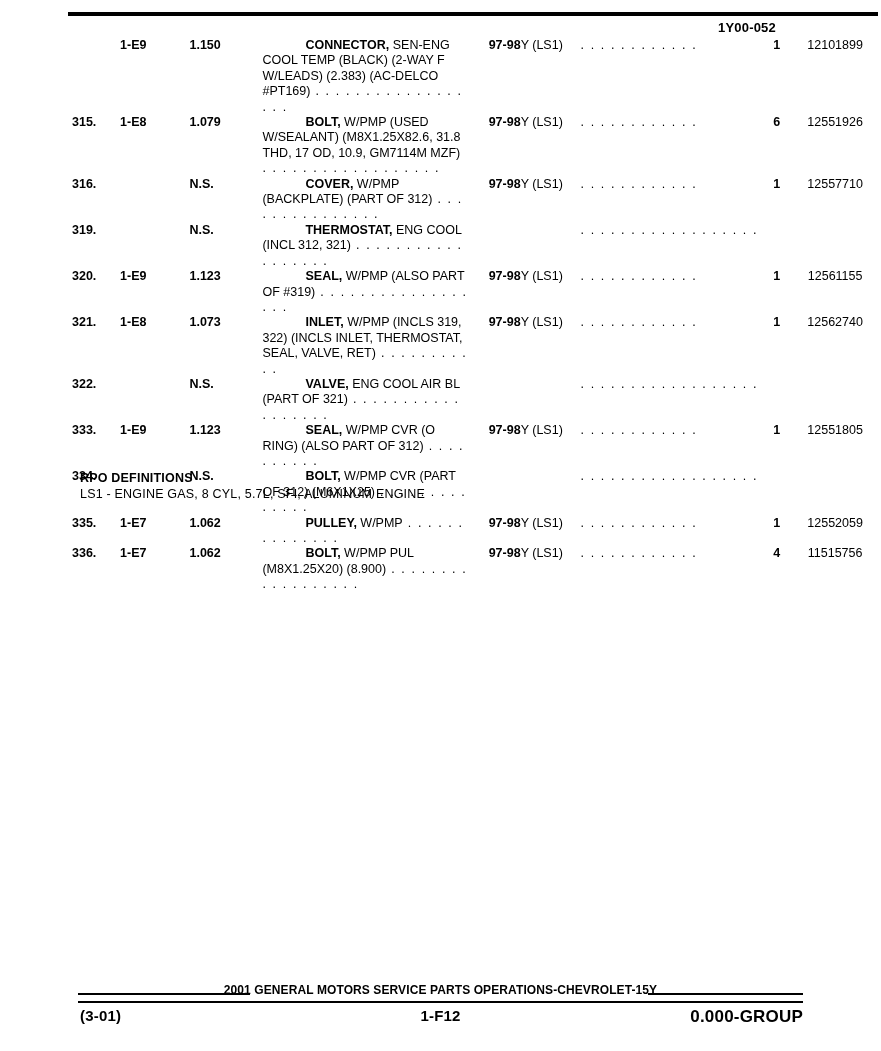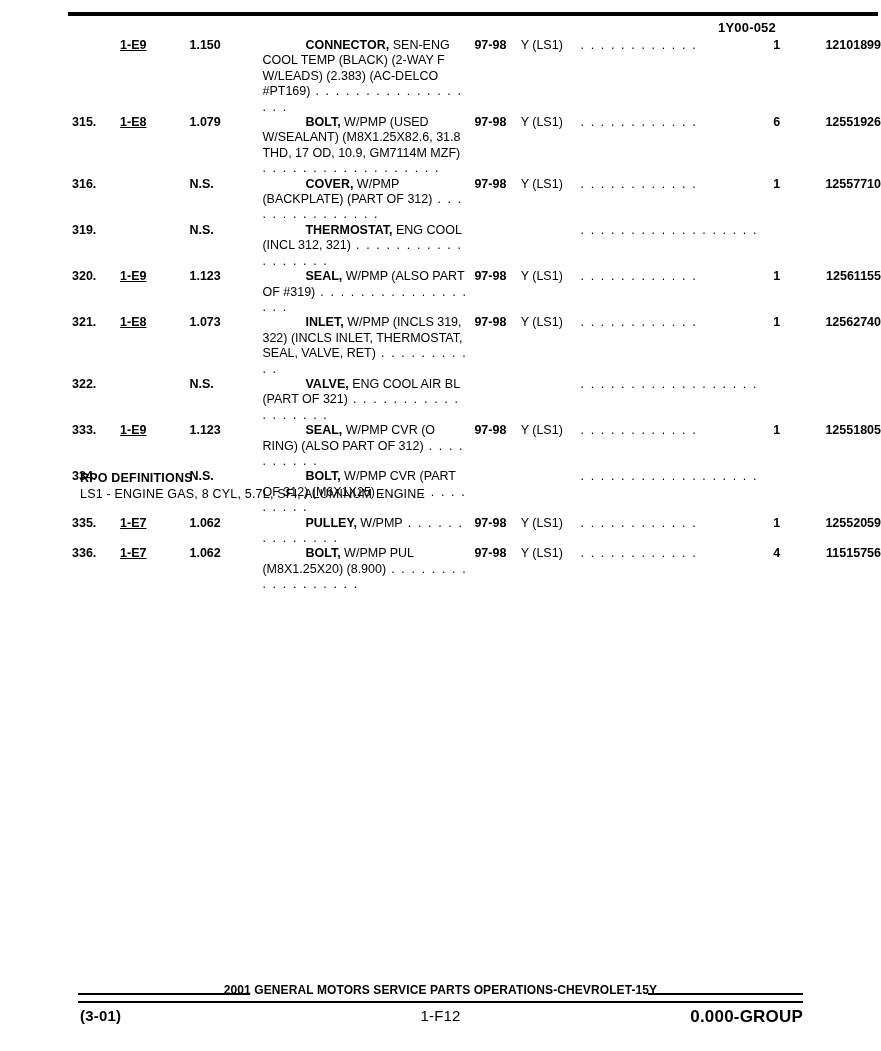--- a/index.html
+++ b/index.html
@@ -52,28 +52,28 @@
     border-collapse: collapse;
   }
   .parts-table td {
     vertical-align: top;
     padding: 0;
     font-size: 12.5px;
     line-height: 15.4px;
   }
 
   .col-item      { width: 42px;  padding-left: 72px !important; font-weight: bold; white-space: nowrap; margin-left: 48px; }
-  .col-illus     { width: 70px;  font-weight: bold; white-space: nowrap; text-align: left; padding-left: 8px !important; text-decoration: underline;}
+  .col-illus     { width: 70px;  font-weight: bold; white-space: nowrap; text-align: left; padding-left: 8px !important;}
   .col-group     { width: 78px;  font-weight: bold; white-space: nowrap; text-align: left; padding-left: 4px !important;}
   .col-desc      { width: 215px; padding-right: 6px !important; }
-  .col-usage     { width: 48px;  font-weight: bold; white-space: nowrap; }
+  .col-usage     { width: 48px;  font-weight: bold; white-space: nowrap; text-align: right; }
   .col-model     { width: 62px;  white-space: nowrap; }
   .col-leader    { width: 92px;  white-space: nowrap; letter-spacing: 1.6px; font-size: 12px;}
   .col-qty       { width: 24px;  font-weight: bold; text-align: right; white-space: nowrap; }
-  .col-part      { width: 96px;  font-weight: bold; text-align: right; padding-left: 9px !important; white-space: nowrap; }
+  .col-part      { width: 96px;  font-weight: normal; text-align: center; padding-left: 9px !important; white-space: nowrap; }
 
   .desc-head { font-weight: bold; margin-left: 43px; }
   .desc-rest { font-weight: normal; }
   .dots { letter-spacing: 1.6px; font-weight: normal; }
 
   
   .rpo-block {
     position: absolute;
     left: 80px;
     top: 470px;
@@ -138,21 +138,21 @@
     font-weight: bold;
     letter-spacing: 0.2px;
   }
   .footer-page {
     position: absolute;
     left: 0;
     top: 32px;
     width: 881px;
     text-align: center;
     font-size: 15px;
-    font-weight: normal;
+    font-weight: bold;
     letter-spacing: 0.2px;
   }
   .footer-right {
     position: absolute;
     right: 78px;
     top: 32px;
     font-size: 17px;
     font-weight: bold;
     letter-spacing: 0.2px;
   }

